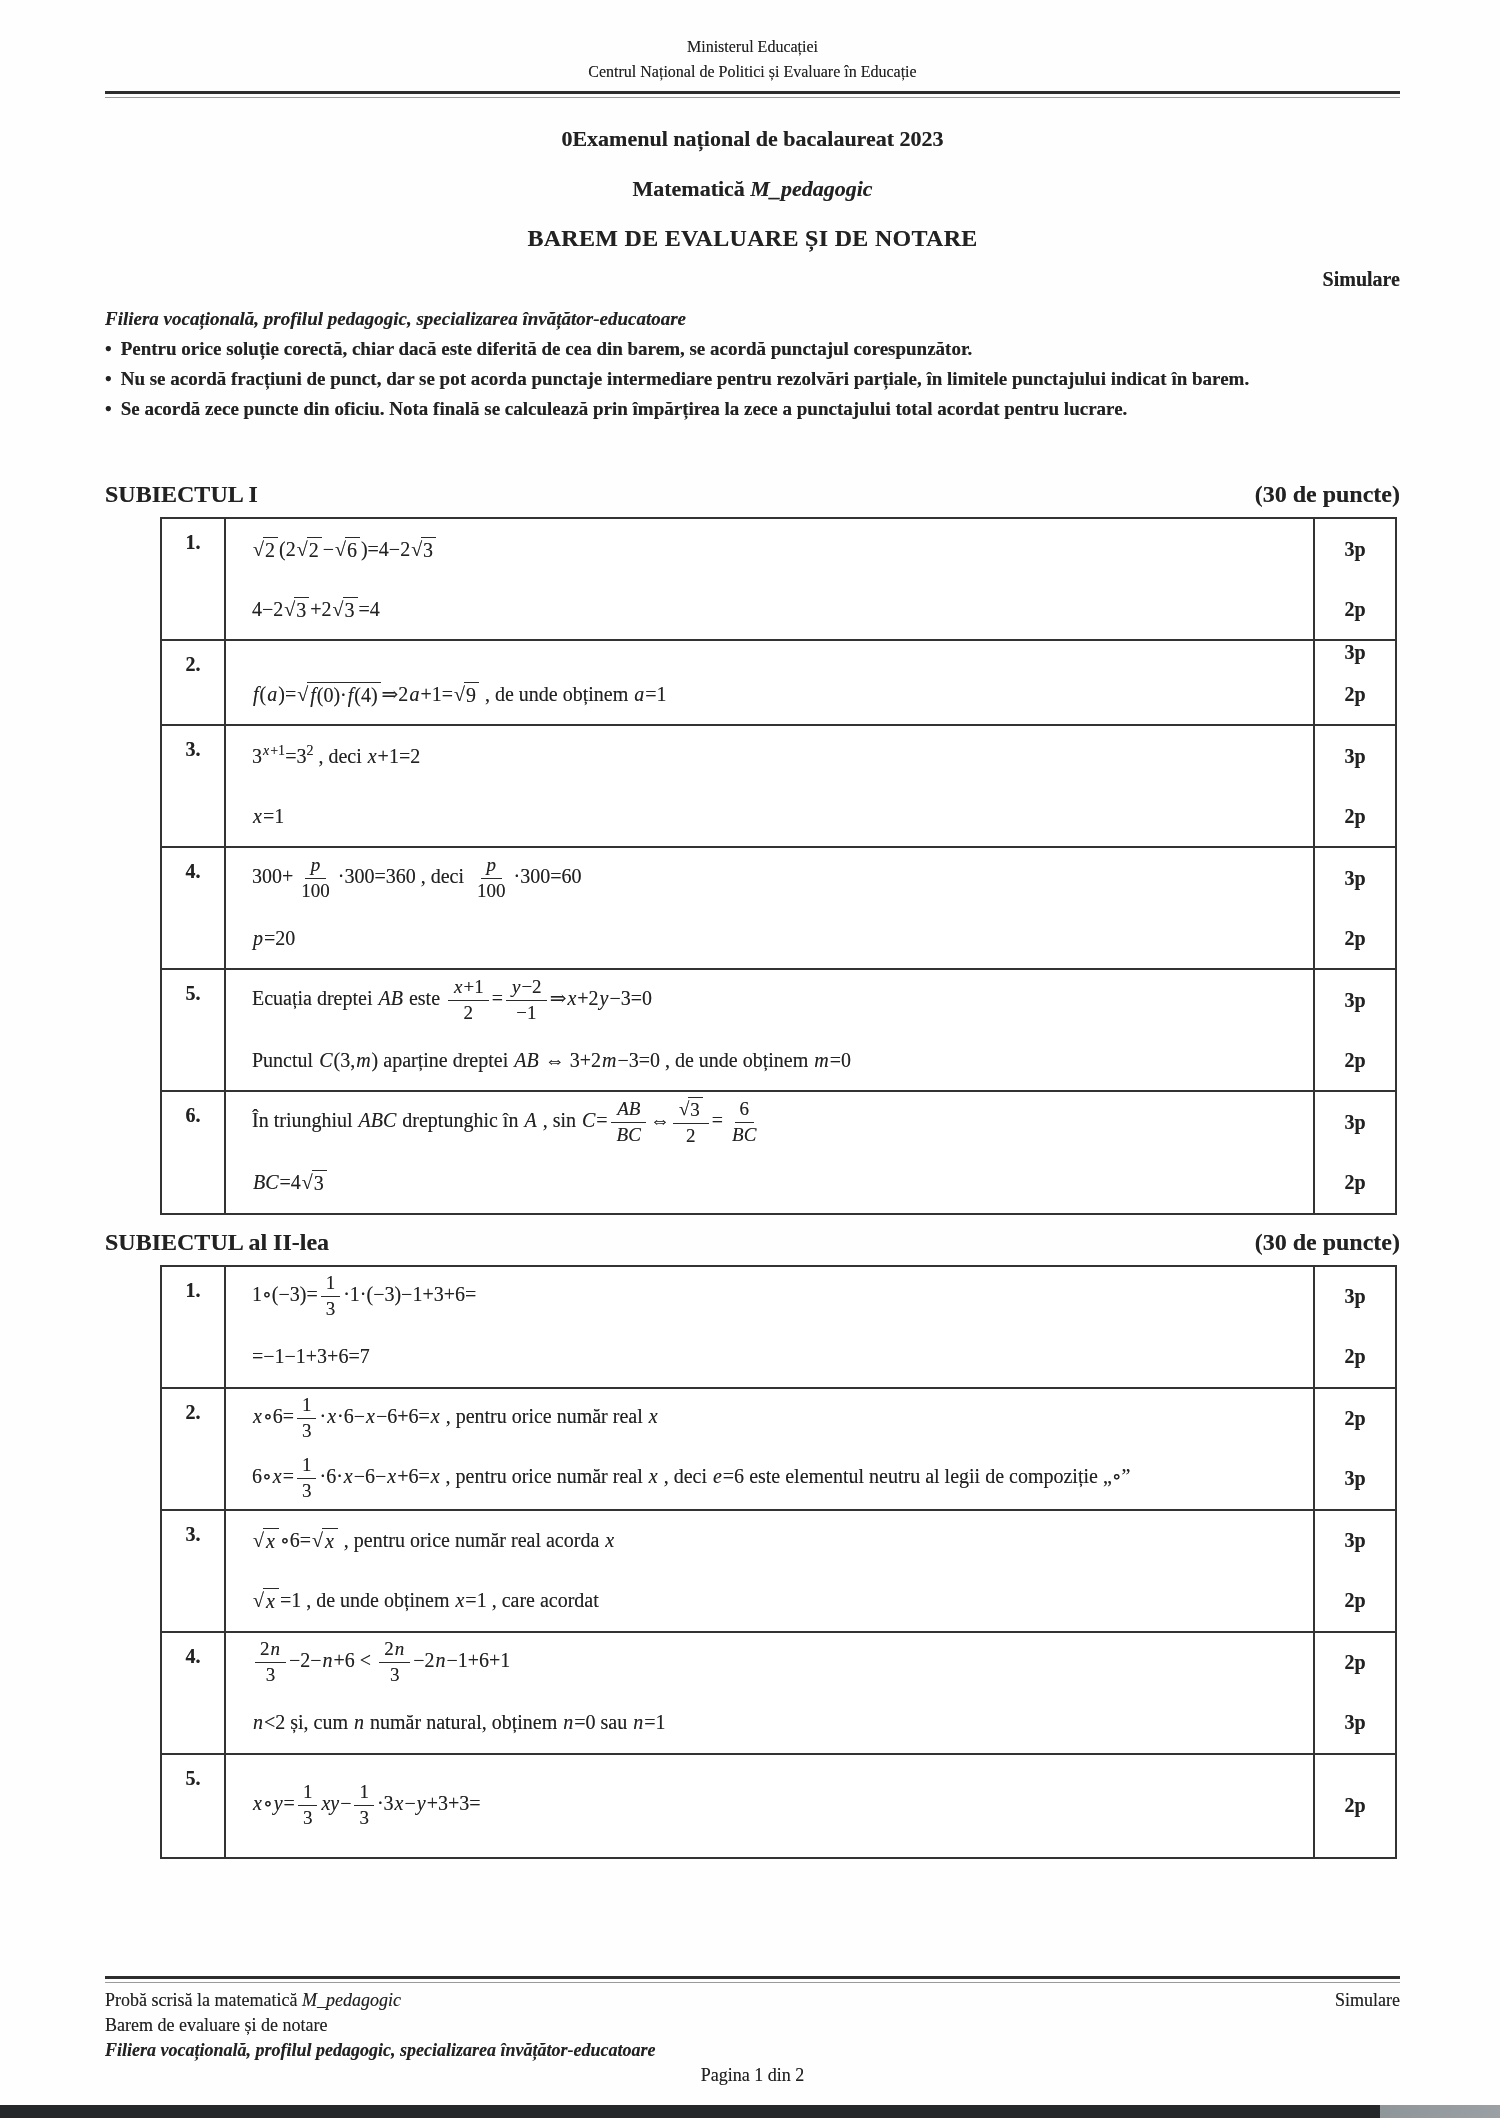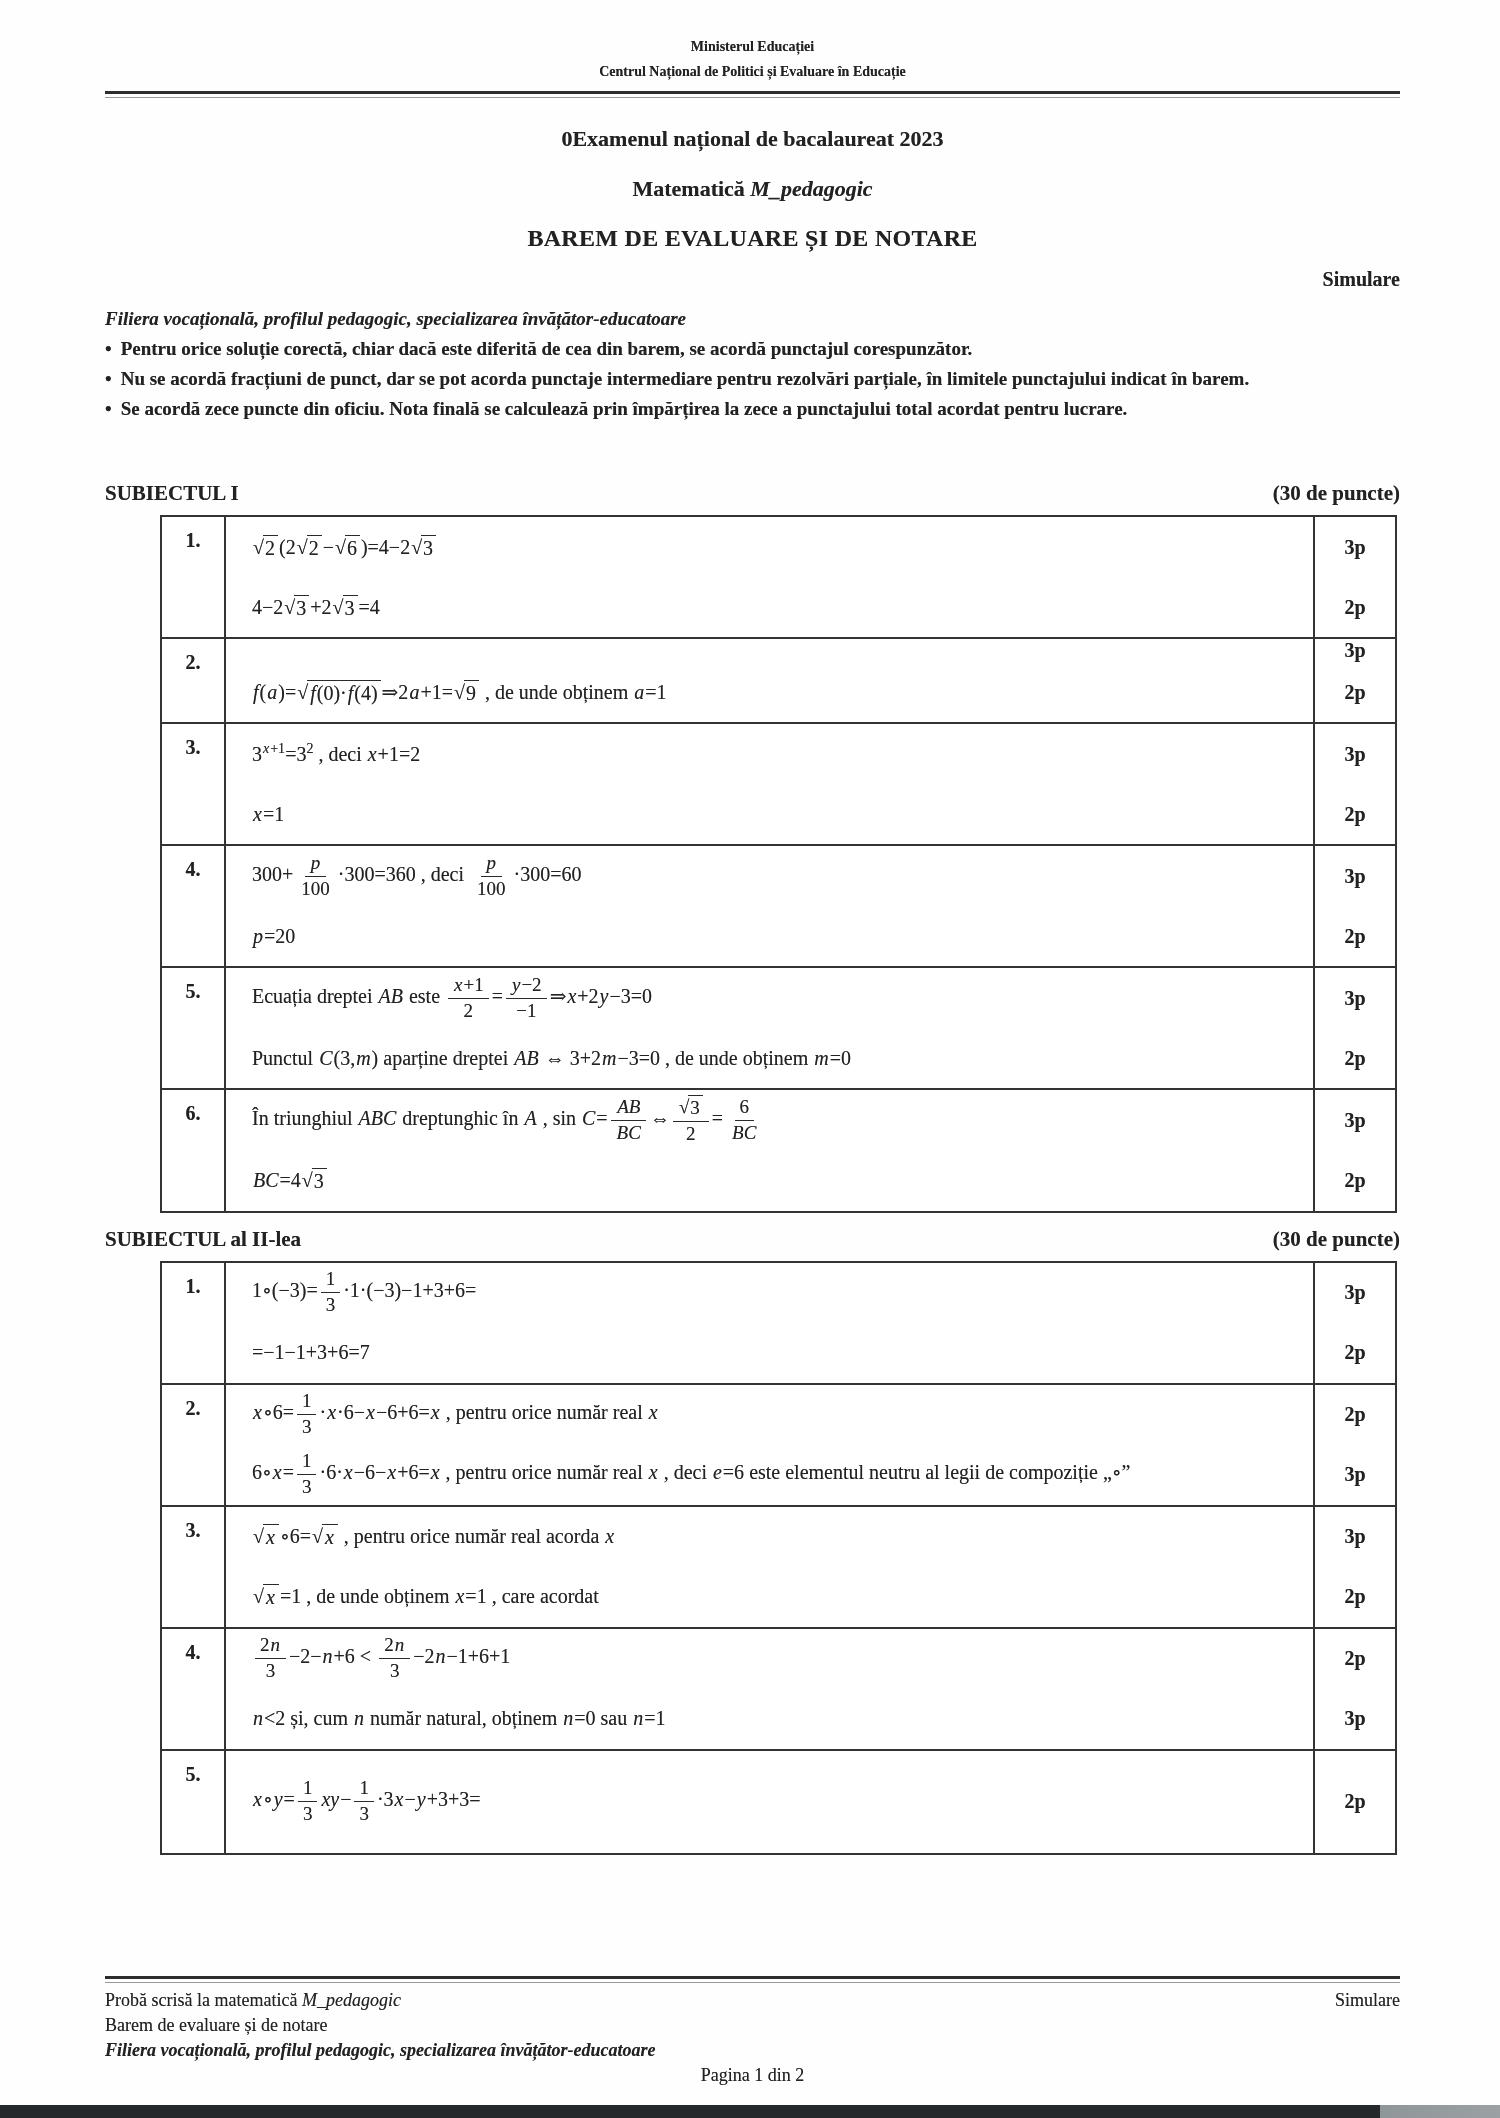--- a/index.html
+++ b/index.html
@@ -10,36 +10,36 @@
     background:#fefefe;
     color:#222;
     font-family:"Liberation Serif","DejaVu Serif",serif;
     font-size:19px;
     overflow:hidden;
     text-shadow:0 0 0.5px rgba(20,20,20,0.45);
   }
   .content{padding:34px 100px 0 105px;}
   .center{text-align:center;}
   .right{text-align:right;}
-  .ministry-line{font-size:14px;font-weight:bold;line-height:25px;}
+  .ministry-line{font-size:16px;font-weight:normal;line-height:25px;}
   .rule-strong{
     margin-top:7px;height:3px;
     border-top:3px solid #2d2d2d;border-bottom:1px solid #9a9a9a;
   }
   .exam-title{font-size:22px;font-weight:bold;margin-top:26px;line-height:30px;}
   .exam-proba{font-size:22px;font-weight:bold;line-height:30px;}
   .exam-subject{font-size:22px;font-weight:bold;margin-top:20px;line-height:30px;}
   .exam-subject i{font-style:italic;}
   .barem-title{font-size:24px;font-weight:bold;margin-top:18px;line-height:32px;letter-spacing:0.3px;}
   .session-top{font-size:20px;font-weight:bold;margin-top:12px;line-height:26px;}
   .filiera{font-weight:bold;font-style:italic;margin-top:14px;line-height:26px;}
   .bullets{margin-top:2px;}
   .bullet{display:flex;gap:9px;font-weight:bold;line-height:29px;margin-top:1px;}
   .bullet .dot{flex:0 0 auto;}
-  .sec-head{display:flex;justify-content:space-between;font-weight:bold;font-size:21px;margin:14px 0 9px 0;}
+  .sec-head{display:flex;justify-content:space-between;font-weight:bold;font-size:24px;margin:14px 0 9px 0;}
   #sections .sec-head:first-child{margin-top:58px;}
   .barem-table{
     border:2px solid #333;
     margin-left:55px;margin-right:3px;
     background:#fff;
   }
   .brow{display:grid;grid-template-columns:64px 1fr 82px;}
   .brow + .brow{border-top:2px solid #333;}
   .cell-num{
     grid-column:1;border-right:2px solid #333;

